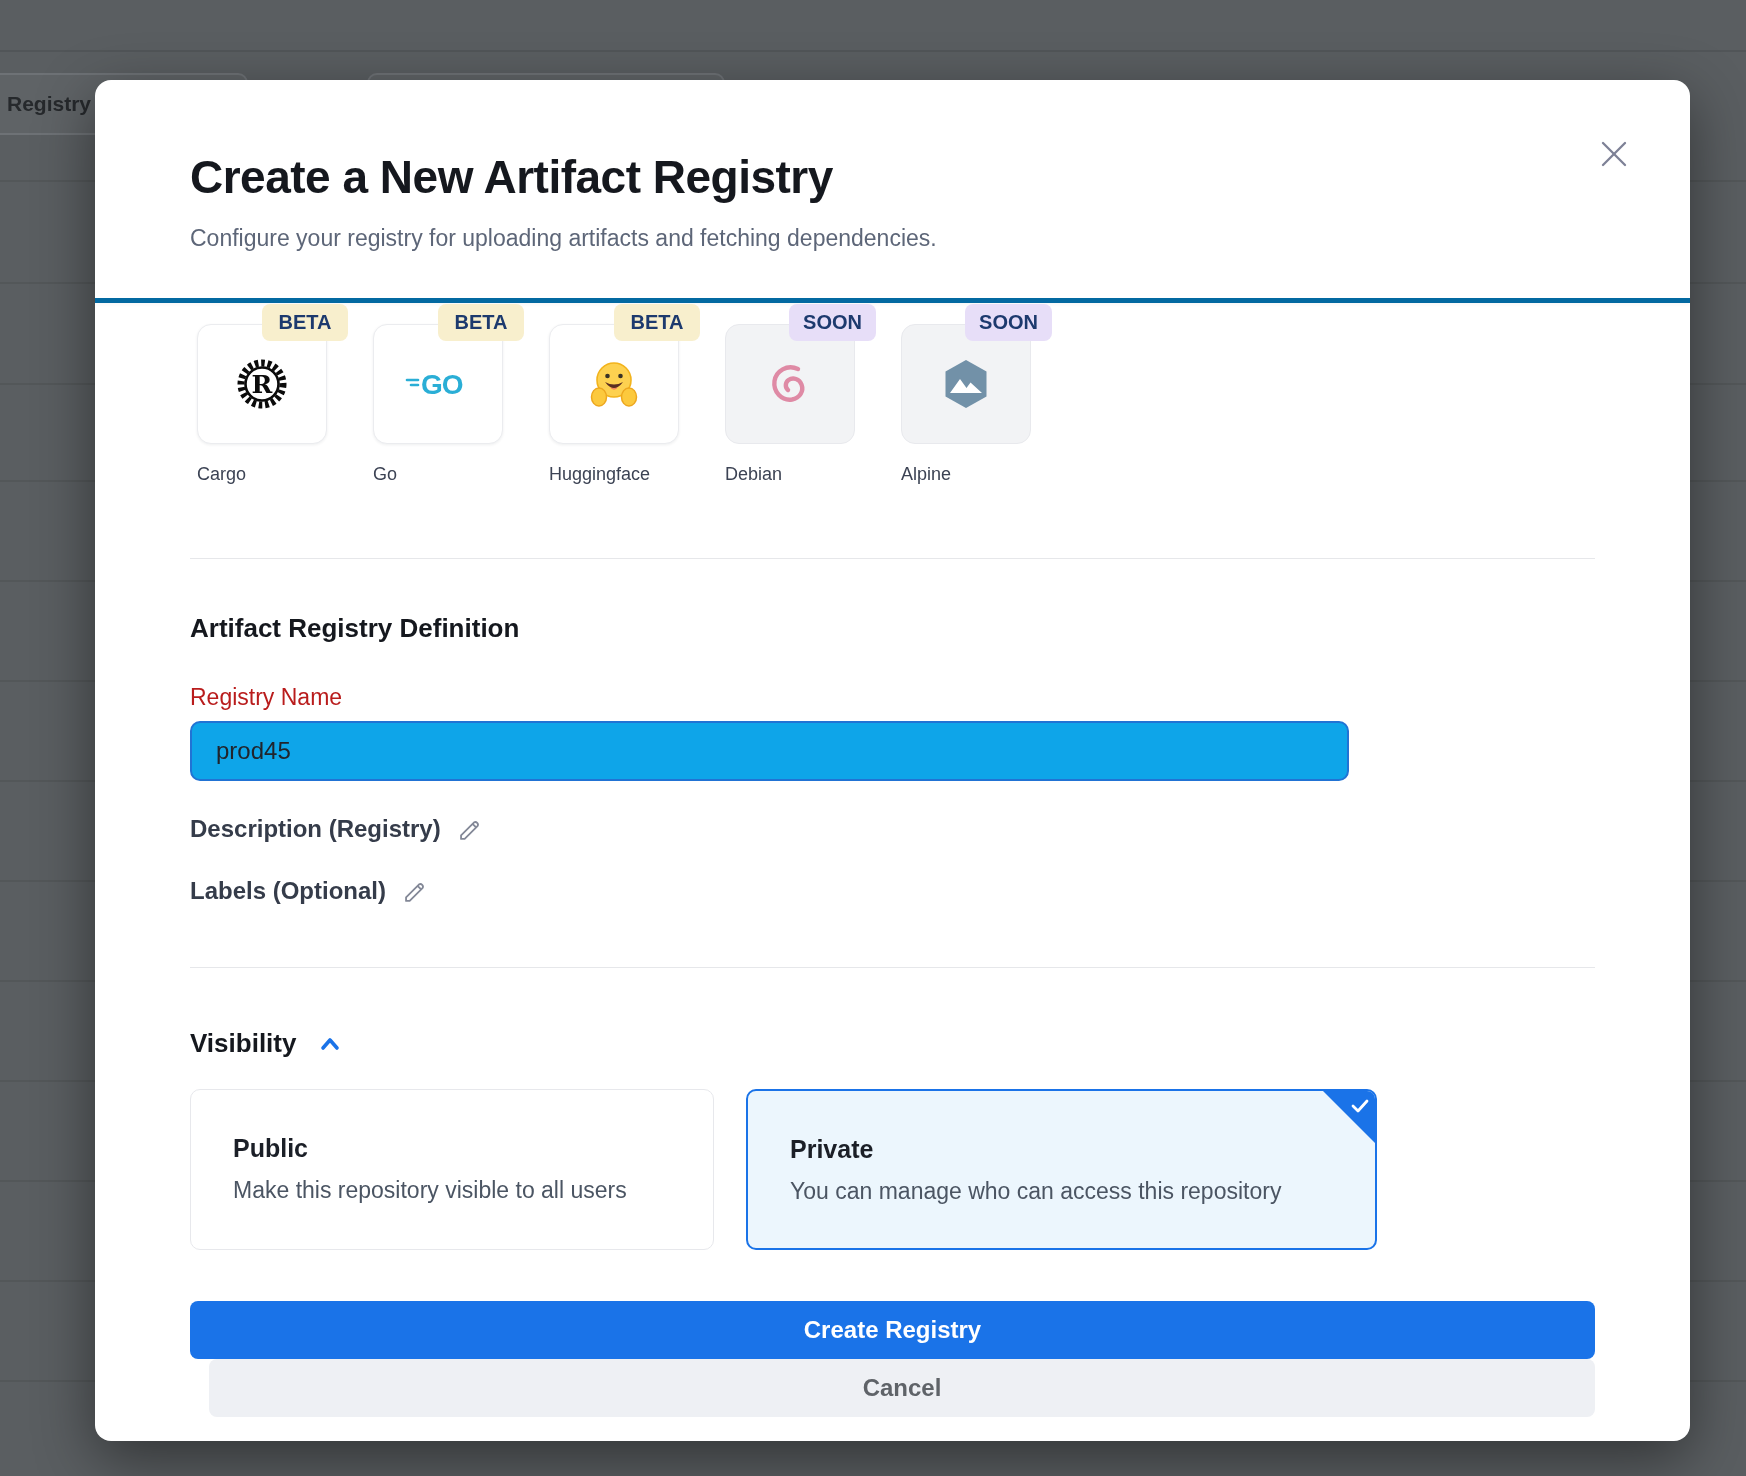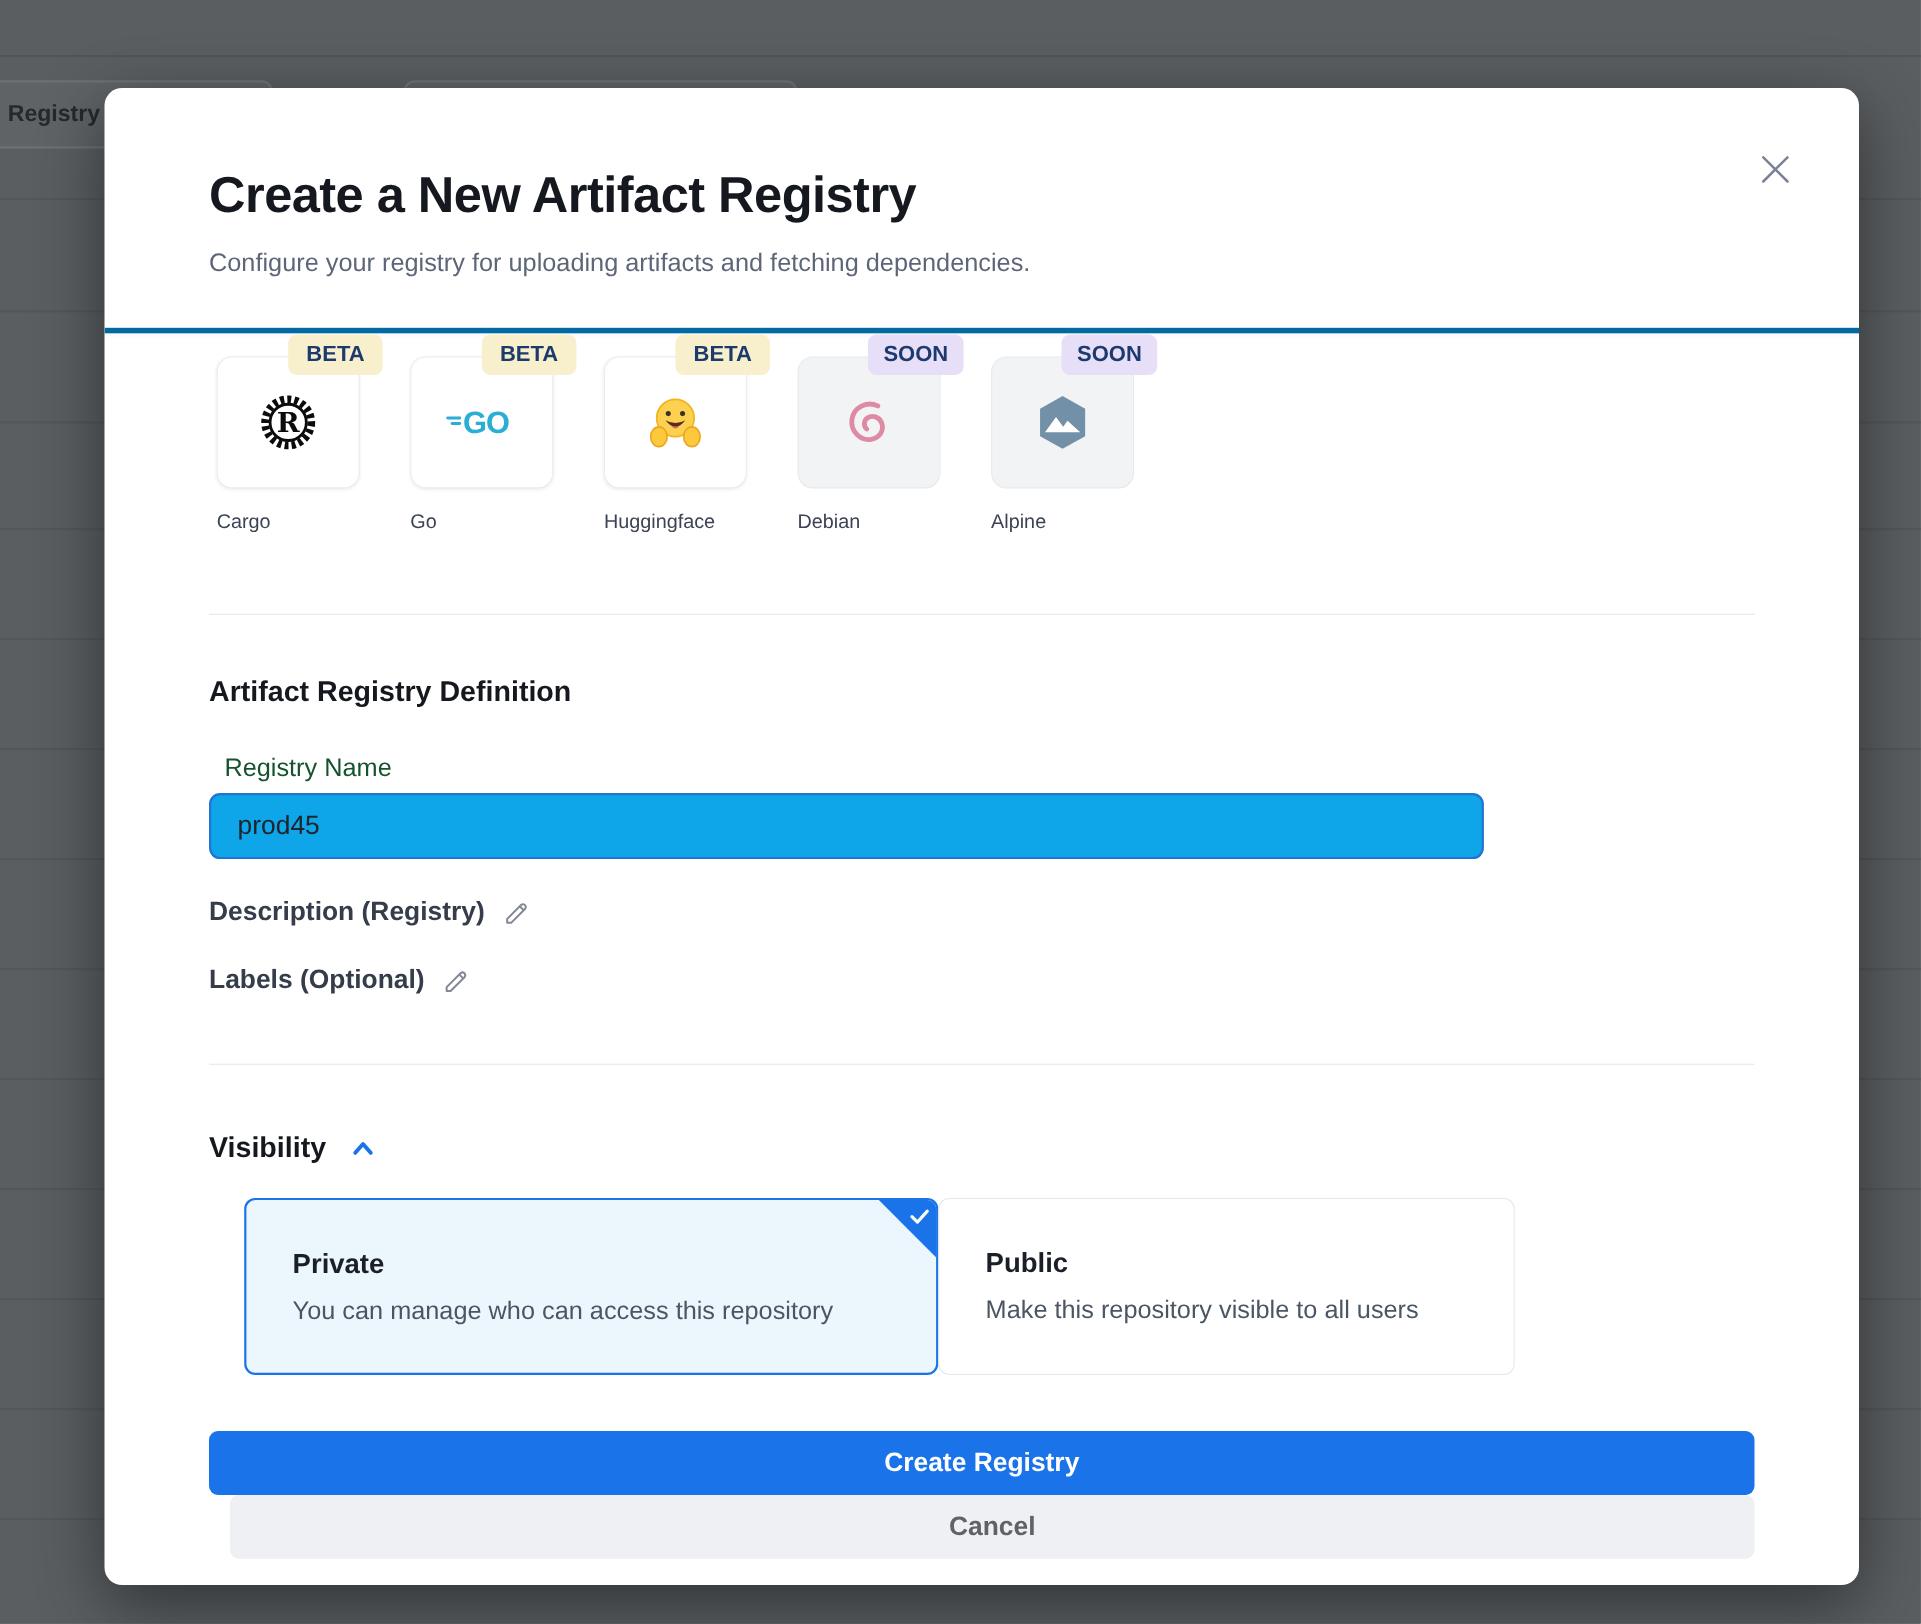--- a/index.html
+++ b/index.html
@@ -41,21 +41,21 @@
     border-radius:8px; font-size:20px; font-weight:700; color:#1d3a6e;
     display:flex; align-items:center; justify-content:center; padding:0 14px; z-index:2; }
   .badge.beta { background:#f8efcd; }
   .badge.soon { background:#e7def8; }
   .type-label { margin-top:20px; width:130px; text-align:left; white-space:nowrap;
     font-size:18px; font-weight:500; color:#3c4354; }
 
   .hdivider { margin-top:73px; height:1px; background:#e6e7ea; border:none; }
 
   .section-heading { margin-top:54px; font-size:26px; font-weight:700; color:#15181e; }
-  .field-label { margin-top:40px; font-size:23px; color:#14532d;margin-left:14px; }
+  .field-label { margin-top:40px; font-size:23px; color:#b91c1c; }
   .name-input { margin-top:10px; width:1159px; height:60px; border:2px solid #2173d4;
     border-radius:10px; padding:0 24px; font-size:24px; color:#20242c;
     font-family:"Liberation Sans", sans-serif; outline:none; background:#0ea5e9; }
 
   .opt-row { margin-top:32px; display:flex; align-items:center; height:32px; }
   .opt-row .opt-label { font-size:24px; font-weight:600; color:#353c4a; }
   .pencil-btn { background:none; border:none; margin-left:16px; cursor:pointer;
     display:flex; align-items:center; }
 
   .vis-heading-row { margin-top:60px; display:flex; align-items:center; }
@@ -239,36 +239,36 @@
         <span>
           <svg width="24" height="20" viewBox="0 0 24 20">
             <polyline points="5,14 12,6 19,14" fill="none" stroke="#1a73e8" stroke-width="3.6" stroke-linecap="round" stroke-linejoin="round"></polyline>
           </svg>
         </span>
       </button>
     </div>
 
     <div class="vis-options">
 
+      <div class="vis-card public">
+        <div class="vis-title">Public</div>
+        <div class="vis-desc">Make this repository visible to all users</div>
+      </div>
+
       <div class="vis-card private">
         <div class="sel-corner"></div>
         <span class="sel-check">
           <svg width="20" height="18" viewBox="0 0 20 18">
             <polyline points="3,9 8,14 17,4" fill="none" stroke="#ffffff" stroke-width="2.8" stroke-linecap="round" stroke-linejoin="round"></polyline>
           </svg>
         </span>
         <div class="vis-title">Private</div>
         <div class="vis-desc">You can manage who can access this repository</div>
       </div>
 
-      <div class="vis-card public">
-        <div class="vis-title">Public</div>
-        <div class="vis-desc">Make this repository visible to all users</div>
-      </div>
-
     </div>
 
     
     <div class="btn-row">
       <button class="btn btn-primary">Create Registry</button>
       <button class="btn btn-secondary">Cancel</button>
     </div>
 
   </div>
 </div>

